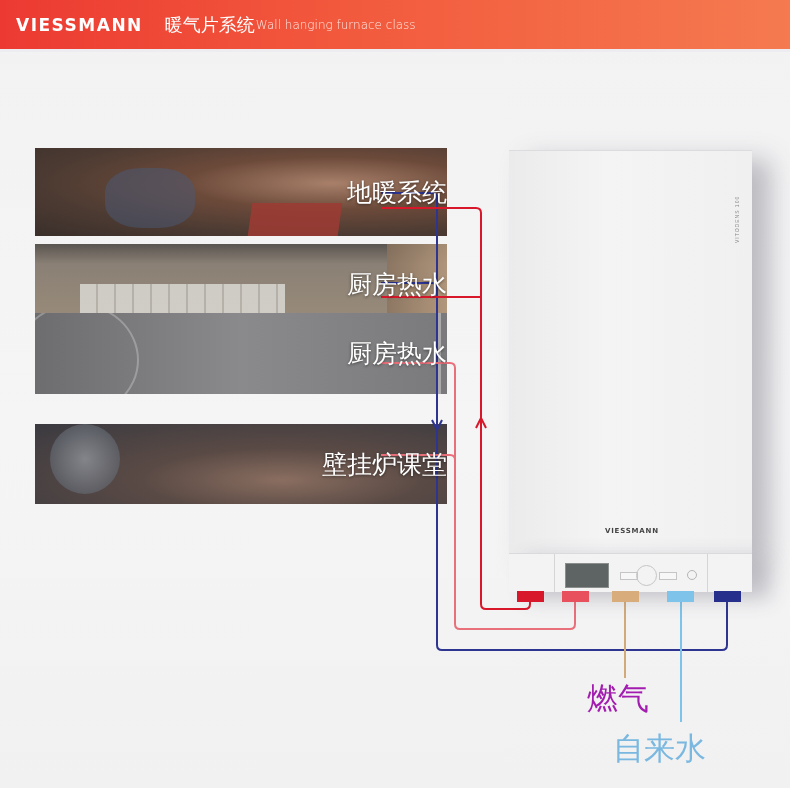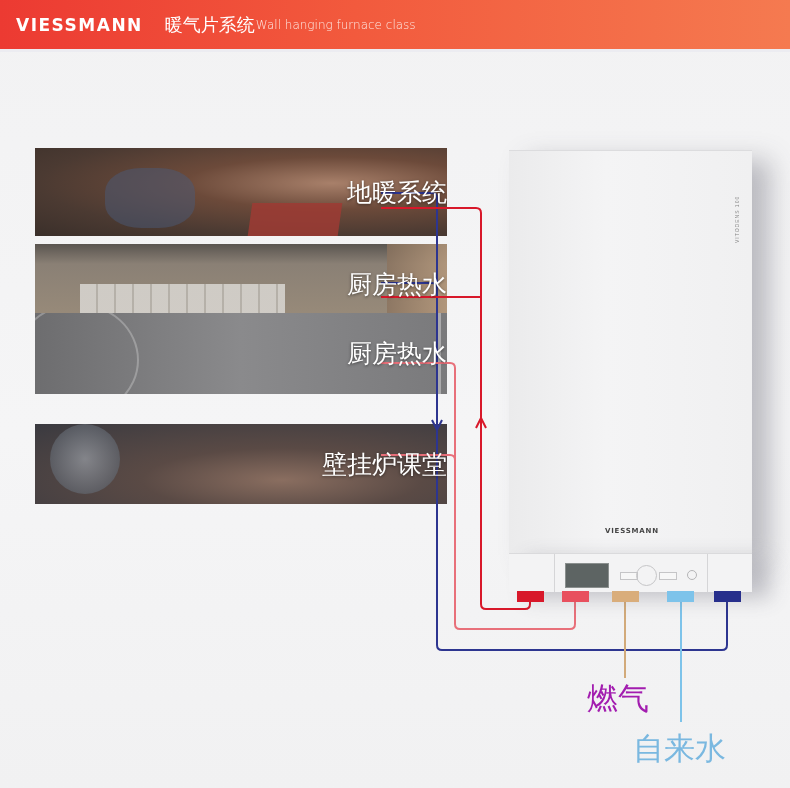--- a/index.html
+++ b/index.html
@@ -70,21 +70,21 @@
   }
   .panel .div1 { position:absolute; left:45px; top:0; width:1px; height:38px; background:#d5d5d7; }
   .panel .div2 { position:absolute; left:198px; top:0; width:1px; height:38px; background:#d5d5d7; }
   .lcd { position:absolute; left:56px; top:9px; width:42px; height:23px; background:#5d6463; border:1px solid #8a8f8e; }
   .btn-small { position:absolute; top:18px; width:16px; height:6px; border:1px solid #c5c5c7; background:#f7f7f7; }
   .dial { position:absolute; left:127px; top:11px; width:19px; height:19px; border-radius:50%; border:1px solid #c5c5c7; }
   .power { position:absolute; left:178px; top:16px; width:8px; height:8px; border-radius:50%; border:1px solid #b5b5b7; }
 
   .conn { position:absolute; top:591px; width:27px; height:11px; }
   .label-gas { position:absolute; left:587px; top:678px; font-size:31px; color:#a21caf; font-family:"DejaVu Sans", sans-serif; }
-  .label-water { position:absolute; left:633px; top:728px; font-size:31px; color:#7ab8e0; font-family:"DejaVu Sans", sans-serif; }
+  .label-water { position:absolute; left:613px; top:728px; font-size:31px; color:#7ab8e0; font-family:"DejaVu Sans", sans-serif; }
 
   svg.pipes { position:absolute; left:0; top:0; }
 </style>
 </head>
 <body>
 
 <div class="header">
   <span class="brand">VIESSMANN</span>
   <span class="header-cn">暖气片系统</span>
   <span class="header-en">Wall hanging furnace class</span>

